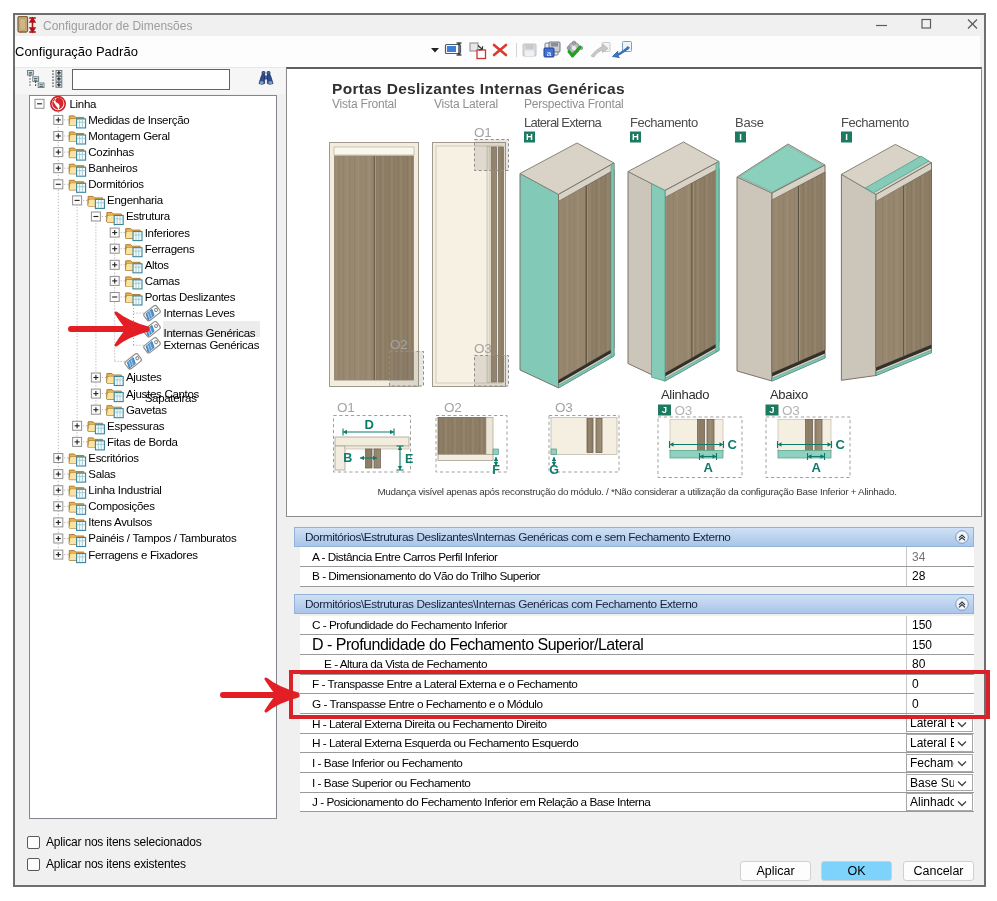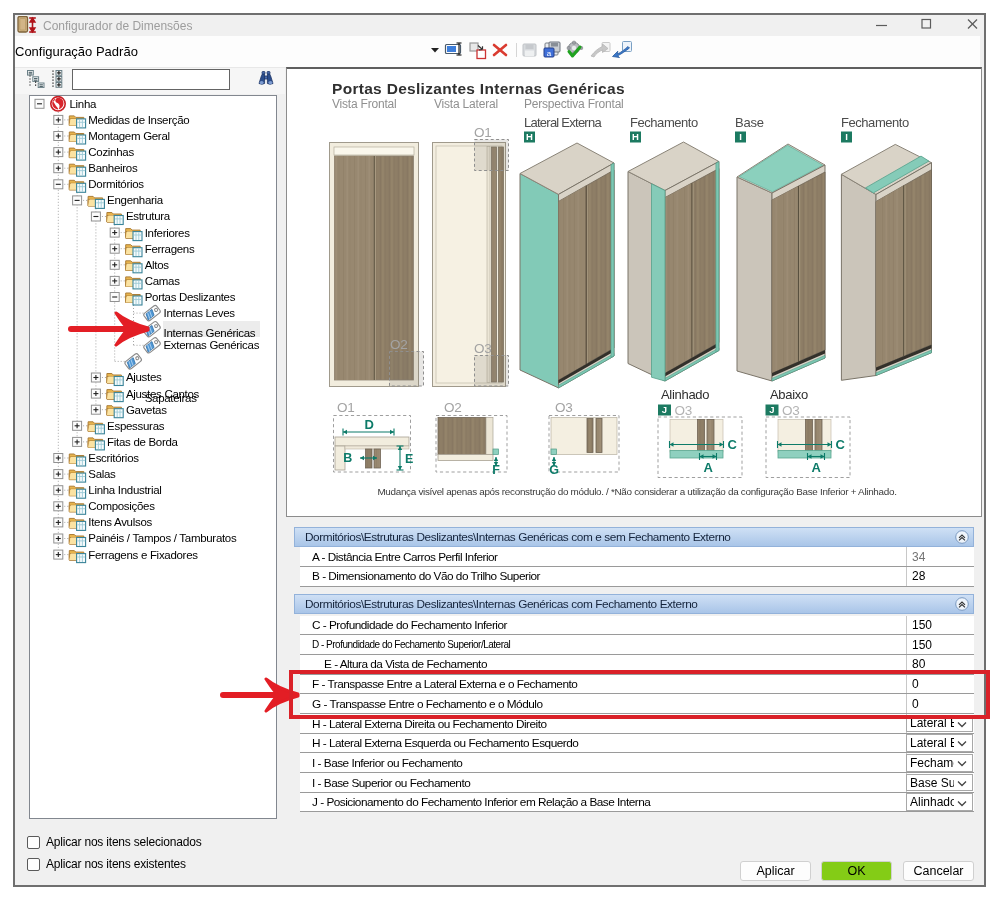--- a/index.html
+++ b/index.html
@@ -813,21 +813,21 @@
 <div class="txt" style="left:305px;top:595.1px;font-size:11.8px;line-height:18px;color:#14233b;letter-spacing:-0.4px;">Dormitórios\Estruturas Deslizantes\Internas Genéricas com Fechamento Externo</div>
 <svg class="abs" style="left:955px;top:597px" width="14" height="14" viewBox="0 0 14 14">
 <circle cx="7" cy="7" r="6.3" fill="#eef4fb" stroke="#7a99c0" stroke-width="1"></circle>
 <path d="M4 7.8 L7 5 L10 7.8 M4 10.3 L7 7.5 L10 10.3" fill="none" stroke="#333" stroke-width="1.1"></path>
   </svg>
 <div class="abs" style="left:300px;top:615.5px;width:674px;height:19.7px;background:#fff;border-bottom:1px solid #9a9a9a;box-sizing:border-box;"></div>
 <div class="txt" style="left:312px;top:616.0px;font-size:11.8px;line-height:18px;color:#000;letter-spacing:-0.5px;">C - Profundidade do Fechamento Inferior</div>
 <div class="abs" style="left:906px;top:615.5px;width:68px;height:18.7px;border-left:1px solid #c8c8c8;"></div>
 <div class="txt" style="left:912px;top:615.9px;font-size:12px;line-height:18px;color:#000;">150</div>
 <div class="abs" style="left:300px;top:635.2px;width:674px;height:19.7px;background:#fff;border-bottom:1px solid #9a9a9a;box-sizing:border-box;"></div>
-<div class="txt" style="left:312px;top:635.7px;font-size:10px;line-height:18px;color:#000;letter-spacing:-0.5px;">D - Profundidade do Fechamento Superior/Lateral</div>
+<div class="txt" style="left:312px;top:635.7px;font-size:16px;line-height:18px;color:#000;letter-spacing:-0.5px;">D - Profundidade do Fechamento Superior/Lateral</div>
 <div class="abs" style="left:906px;top:635.2px;width:68px;height:18.7px;border-left:1px solid #c8c8c8;"></div>
 <div class="txt" style="left:912px;top:635.6px;font-size:12px;line-height:18px;color:#000;">150</div>
 <div class="abs" style="left:300px;top:654.9000000000001px;width:674px;height:19.7px;background:#fff;border-bottom:1px solid #9a9a9a;box-sizing:border-box;"></div>
 <div class="txt" style="left:312px;top:655.4px;font-size:11.8px;line-height:18px;color:#000;letter-spacing:-0.5px;margin-left:12px;">E - Altura da Vista de Fechamento</div>
 <div class="abs" style="left:906px;top:654.9000000000001px;width:68px;height:18.7px;border-left:1px solid #c8c8c8;"></div>
 <div class="txt" style="left:912px;top:655.3px;font-size:12px;line-height:18px;color:#000;">80</div>
 <div class="abs" style="left:300px;top:674.6000000000001px;width:674px;height:19.7px;background:#fff;border-bottom:1px solid #9a9a9a;box-sizing:border-box;"></div>
 <div class="txt" style="left:312px;top:675.1px;font-size:11.8px;line-height:18px;color:#000;letter-spacing:-0.5px;">F - Transpasse Entre a Lateral Externa e o Fechamento</div>
 <div class="abs" style="left:906px;top:674.6000000000001px;width:68px;height:18.7px;border-left:1px solid #c8c8c8;"></div>
 <div class="txt" style="left:912px;top:675.0px;font-size:12px;line-height:18px;color:#000;">0</div>
@@ -878,13 +878,13 @@
 <div class="abs" style="left:289px;top:670px;width:701px;height:49px;border:4px solid #da2128;background:transparent;z-index:30;box-sizing:border-box;"></div>
 <svg class="abs" style="left:216px;top:676.5px" width="90" height="36" viewBox="0 0 90 36">
     <line x1="7" y1="18" x2="60" y2="18" stroke="#e31e25" stroke-width="6" stroke-linecap="round"></line>
     <path d="M50 2 C56 7 67 13 82 17 L82 19 C67 23 56 29 50 34 C54 28 57 23 61.5 18.5 L61.5 17.5 C57 13 54 8 50 2 Z" fill="#e31e25" stroke="#e31e25" stroke-width="3" stroke-linejoin="round"></path>
   </svg>
 <div class="abs" style="left:27px;top:836px;width:11px;height:11px;background:#fdfdfd;border:1px solid #5a5a5a;border-radius:2px;box-sizing:content-box;"></div>
 <div class="txt" style="left:46px;top:833.0px;font-size:12px;line-height:18px;color:#000;letter-spacing:-0.2px;">Aplicar nos itens selecionados</div>
 <div class="abs" style="left:27px;top:858px;width:11px;height:11px;background:#fdfdfd;border:1px solid #5a5a5a;border-radius:2px;box-sizing:content-box;"></div>
 <div class="txt" style="left:46px;top:855.0px;font-size:12px;line-height:18px;color:#000;letter-spacing:-0.2px;">Aplicar nos itens existentes</div>
 <div class="abs" style="left:740px;top:861px;width:71px;height:20px;background:#fdfdfd;border:1px solid #d0d0d0;border-radius:3px;box-sizing:border-box;text-align:center;line-height:18px;font-size:12.5px;color:#000;">Aplicar</div>
-<div class="abs" style="left:821px;top:861px;width:71px;height:20px;background:#84cc16;border:1px solid #d0d0d0;border-radius:3px;box-sizing:border-box;text-align:center;line-height:18px;font-size:12.5px;color:#000;">OK</div>
+<div class="abs" style="left:821px;top:861px;width:71px;height:20px;background:#7dd3fc;border:1px solid #d0d0d0;border-radius:3px;box-sizing:border-box;text-align:center;line-height:18px;font-size:12.5px;color:#000;">OK</div>
 <div class="abs" style="left:903px;top:861px;width:71px;height:20px;background:#fdfdfd;border:1px solid #d0d0d0;border-radius:3px;box-sizing:border-box;text-align:center;line-height:18px;font-size:12.5px;color:#000;">Cancelar</div>
 </body></html>

